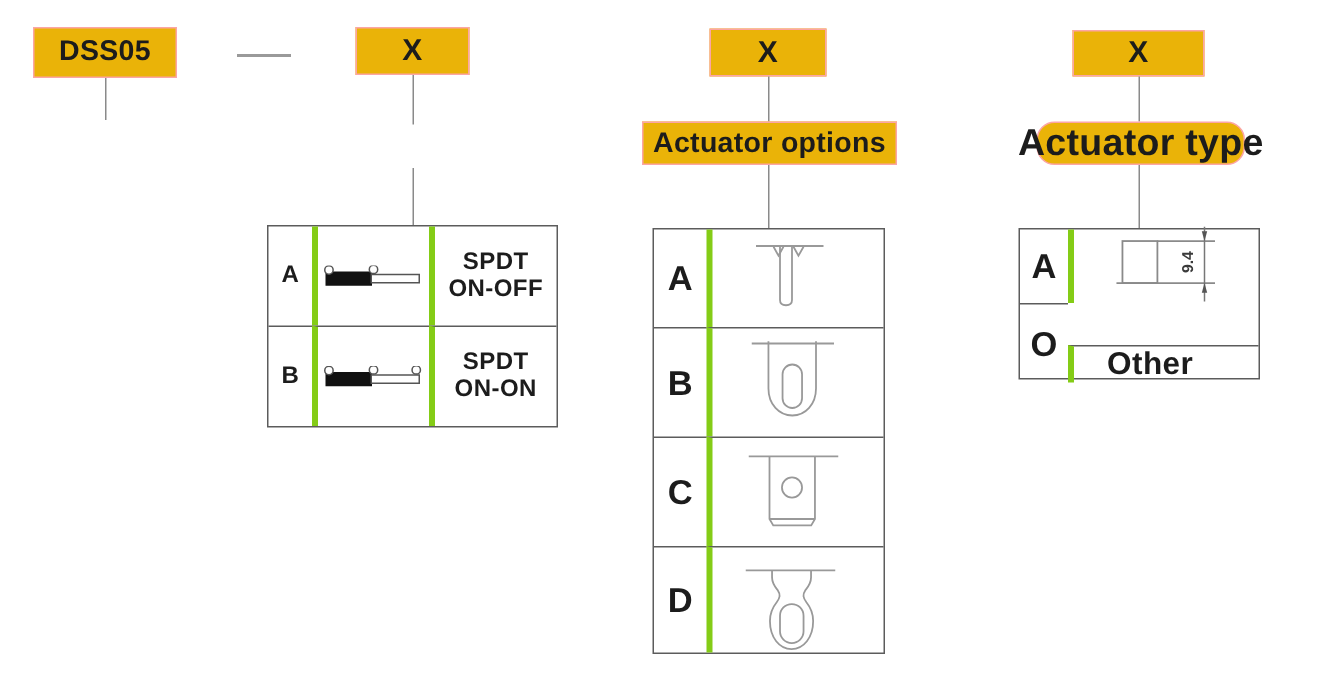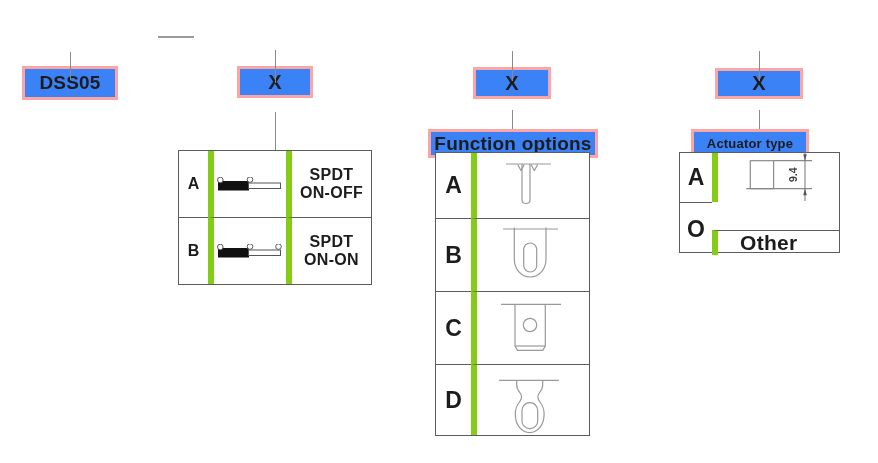--- a/index.html
+++ b/index.html
@@ -2,35 +2,35 @@
 <html><head>
 <meta charset="utf-8">
 <style>
   html,body{margin:0;padding:0;background:#ffffff;}
   #canvas{
     position:relative;width:878px;height:463px;background:#ffffff;
     font-family:"Liberation Sans","DejaVu Sans",sans-serif;
     color:#1c1c1c;overflow:hidden;
   }
   .lbox{
-    position:absolute;box-sizing:border-box;border:3px solid #fca5a5;background:#3b82f6;
+    position:absolute;box-sizing:border-box;border:1px solid #fca5a5;background:#eab308;
     display:flex;align-items:center;justify-content:center;
-    font-weight:bold;white-space:nowrap;letter-spacing:.2px;margin-top:48px;
+    font-weight:bold;white-space:nowrap;letter-spacing:.2px;
   }
   .vline{position:absolute;width:1px;background:#8a8a8a;}
   .dash{position:absolute;height:2px;background:#9a9a9a;}
   .tbl{
     position:absolute;box-sizing:border-box;border:1px solid #5c5c5c;background:#fff;
     display:grid;
   }
   .cell{
     box-sizing:border-box;position:relative;
     display:flex;align-items:center;justify-content:center;
   }
-  .cell.bl{border-left:6px solid #84cc16;}
+  .cell.bl{border-left:4px solid #84cc16;}
   .cell.bt{border-top:1px solid #5c5c5c;}
   .keytxt{font-weight:bold;}
   .fn-key{font-size:16px;}
   .term-key{font-size:23px;}
   .act-key{font-size:23px;}
   .desc{font-weight:bold;font-size:16px;line-height:1.12;text-align:center;letter-spacing:.3px;}
   .other-cell{justify-content:flex-start;padding-left:22px;font-weight:bold;font-size:21px;letter-spacing:.3px;margin-top:28px;}
   .absvg{position:absolute;}
 </style>
 </head>
@@ -49,22 +49,22 @@
   <div class="lbox" style="left:715px;top:20px;width:88px;height:31px;font-size:20px;">X</div>
 
   <div class="vline" style="left:70px;top:52px;height:28px;"></div>
   <div class="vline" style="left:275px;top:50px;height:33px;"></div>
   <div class="vline" style="left:275px;top:112px;height:38px;"></div>
   <div class="vline" style="left:512px;top:51px;height:30px;"></div>
   <div class="vline" style="left:512px;top:110px;height:42px;"></div>
   <div class="vline" style="left:759px;top:51px;height:30px;"></div>
   <div class="vline" style="left:759px;top:110px;height:42px;"></div>
 
-  <div class="lbox" style="left:428px;top:81px;width:170px;height:29px;font-size:19px;">Function options</div>
-  <div class="lbox" style="left:691px;top:81px;width:118px;height:29px;font-size:13px;">Actuator type</div>
+  <div class="lbox" style="left:428px;top:81px;width:170px;height:29px;font-size:19px;">Actuator options</div>
+  <div class="lbox" style="left:691px;top:81px;width:139px;height:29px;font-size:25px;border-radius:12px;">Actuator type</div>
 
   <div class="tbl" style="left:178px;top:150px;width:194px;height:135px;grid-template-columns:29px 78px 1fr;grid-template-rows:66px 1fr;">
     <div class="cell keytxt fn-key">A</div>
     <div class="cell bl">
       <svg width="66" height="14" viewBox="0 0 66 14">
         <rect x="1.5" y="4.5" width="30" height="8.5" fill="#111" stroke="#111" stroke-width="1"></rect>
         <rect x="31.5" y="6" width="32" height="5.5" fill="#fff" stroke="#555" stroke-width="1"></rect>
         <circle cx="3.3" cy="3" r="2.8" fill="#fff" stroke="#555" stroke-width="1"></circle>
         <circle cx="33" cy="2.6" r="2.8" fill="#fff" stroke="#555" stroke-width="1"></circle>
       </svg>

